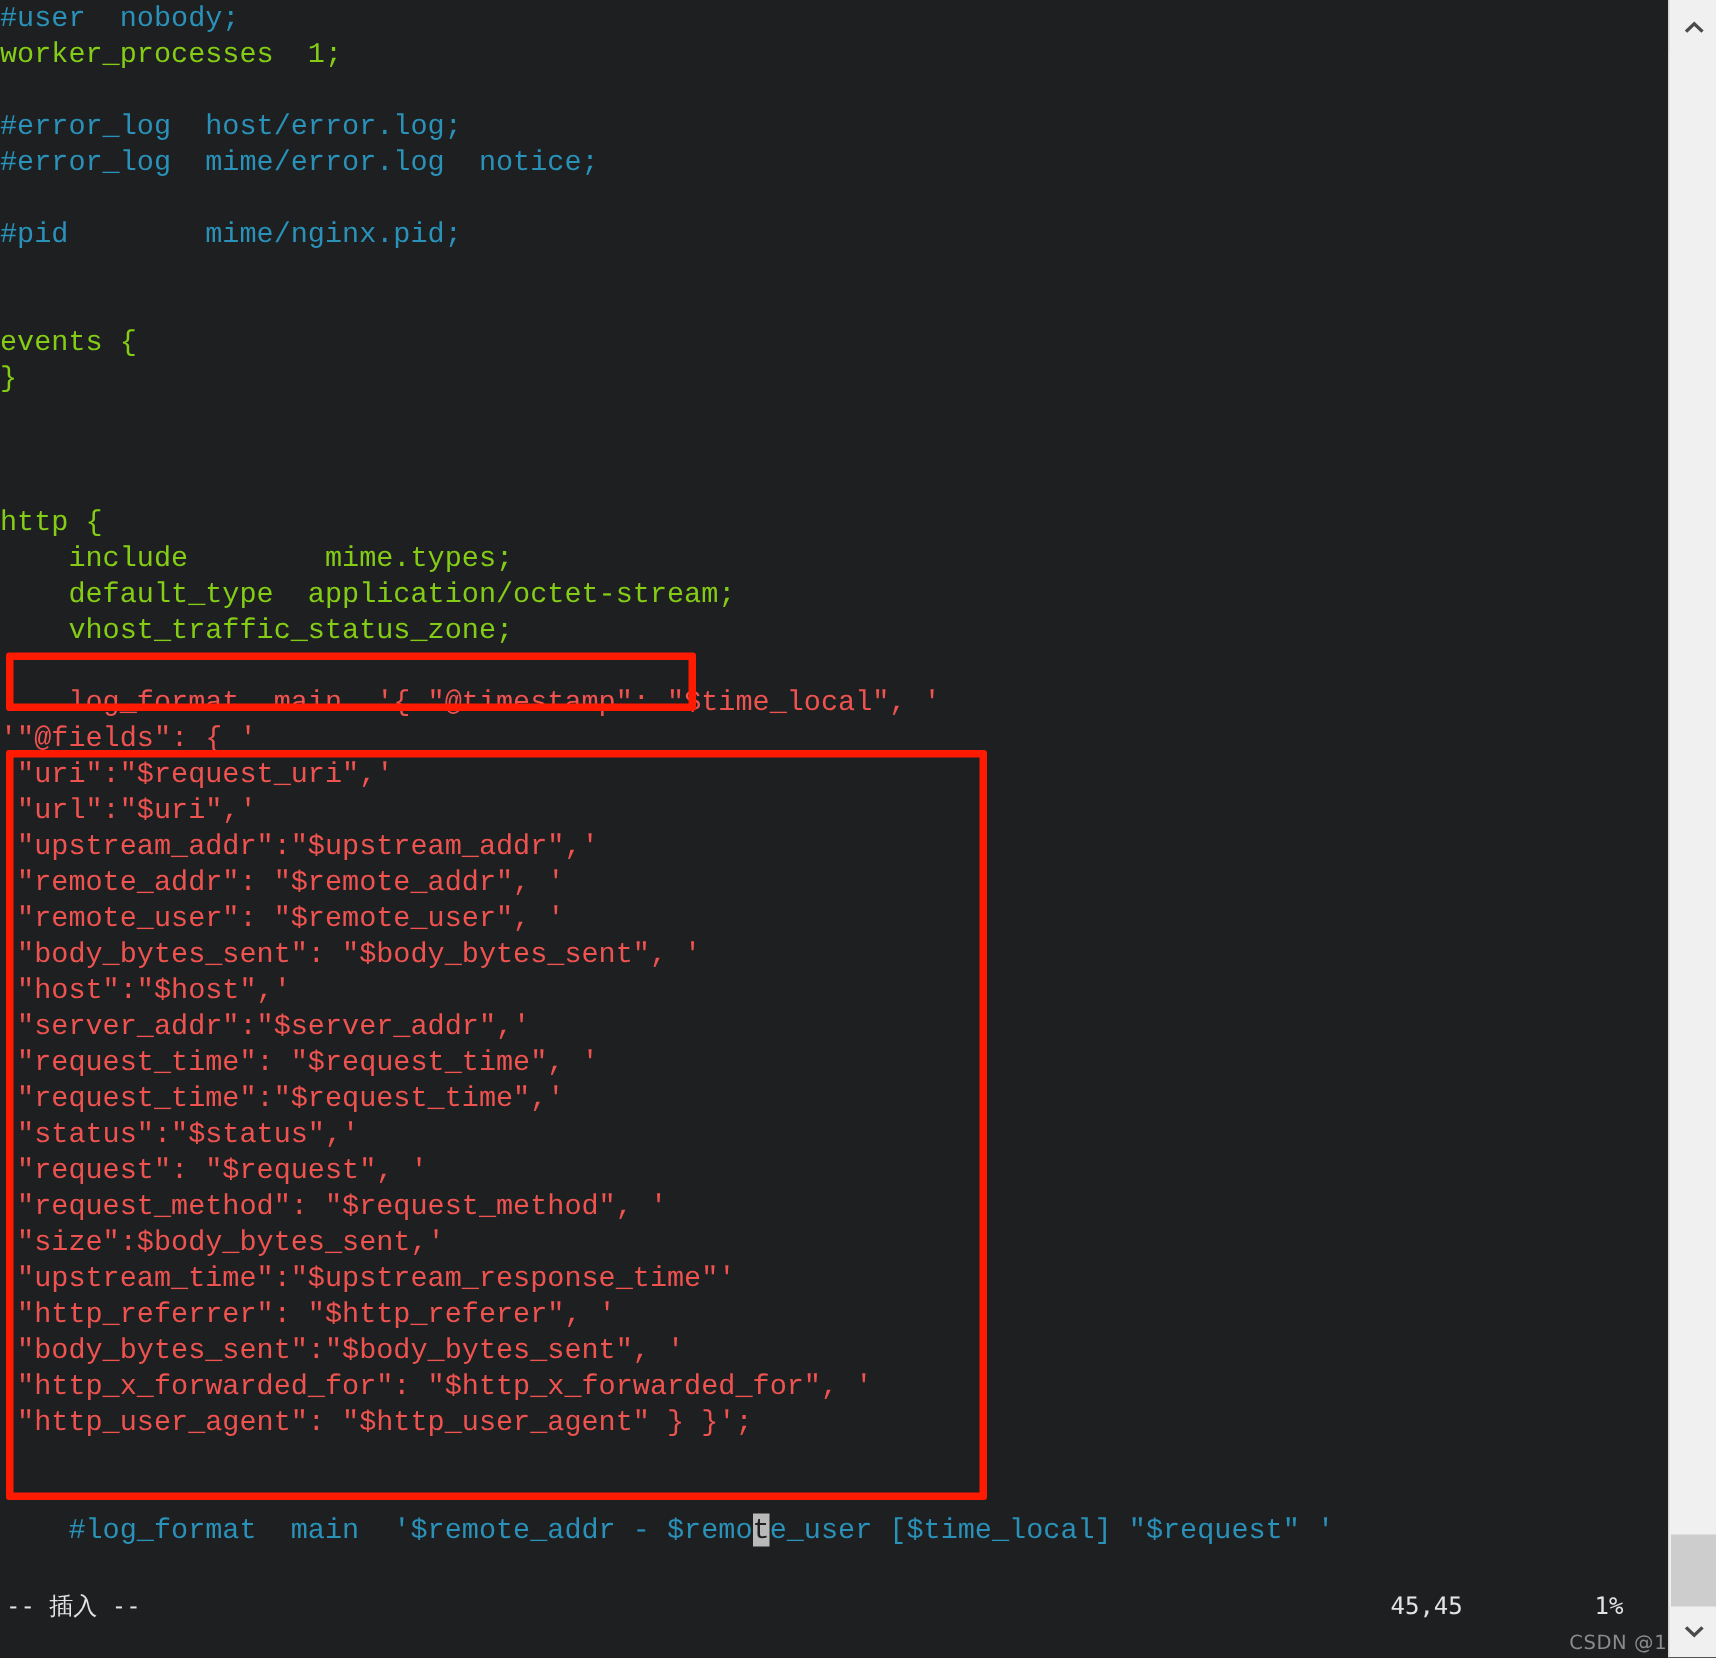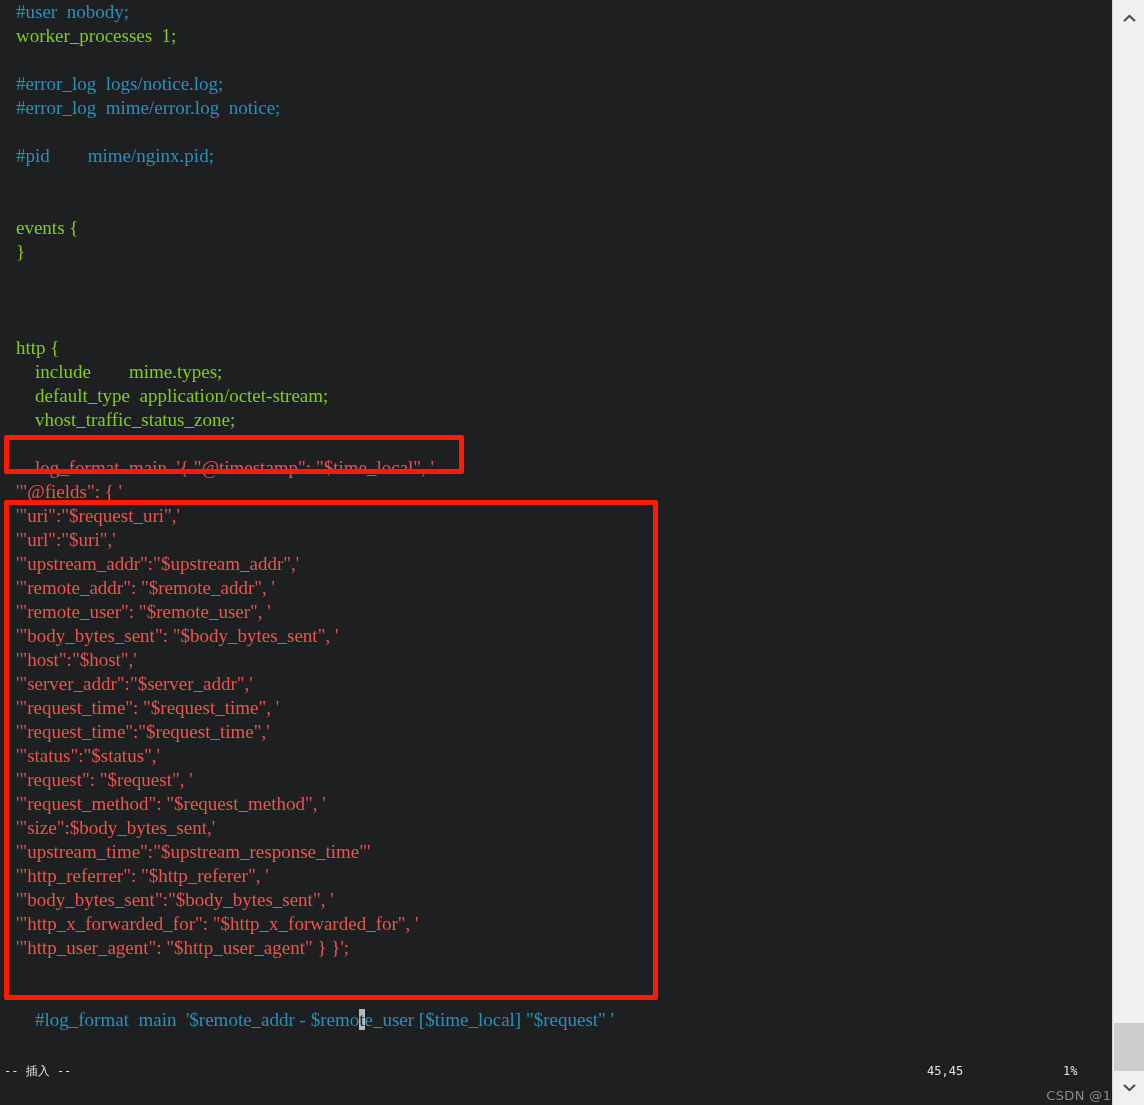--- a/index.html
+++ b/index.html
@@ -40,22 +40,22 @@
     padding: 0;
   }
 
   .line {
     height: 24px;
     line-height: 24px;
     font-size: 19px;
     white-space: pre;
     color: #dcdcdc;
     letter-spacing: 0px;
-    padding-left: 16px;
-    font-family: Liberation Serif, serif;
+    padding-left: 0;
+    font-family: Liberation Mono, monospace;
   }
   .line.blank { color: transparent; }
 
   .tok-comment { color: #2a91b8; }
   .tok-plain   { color: #84cc16; }
   .tok-string  { color: #ef5350; }
 
   
   .cursor-cell {
     background: #b9b9b9;
@@ -63,21 +63,21 @@
   }
 
   
   #statusline {
     position: absolute;
     left: 0;
     bottom: 21px;
     width: 1112px;
     height: 26px;
     line-height: 26px;
-    font-size: 12px;
+    font-size: 16px;
     color: #e3e3e3;
     white-space: pre;
     font-family: "DejaVu Sans Mono", "Liberation Mono", monospace;
   }
   #status-mode {
     position: absolute;
     left: 4px;
     top: 0;
   }
   #status-ruler {
@@ -164,21 +164,21 @@
 </head>
 <body>
 
 <div id="app">
 
   <div id="editor">
     <div class="code-area" id="code-area">
         <div class="line "><span class="tok-comment">#user  nobody;</span></div>
         <div class="line "><span class="tok-plain">worker_processes  1;</span></div>
         <div class="line blank"><span class="tok-plain"> </span></div>
-        <div class="line "><span class="tok-comment">#error_log  logs/notice.log;</span></div>
+        <div class="line "><span class="tok-comment">#error_log  host/error.log;</span></div>
         <div class="line "><span class="tok-comment">#error_log  mime/error.log  notice;</span></div>
         <div class="line blank"><span class="tok-plain"> </span></div>
         <div class="line "><span class="tok-comment">#pid        mime/nginx.pid;</span></div>
         <div class="line blank"><span class="tok-plain"> </span></div>
         <div class="line blank"><span class="tok-plain"> </span></div>
         <div class="line "><span class="tok-plain">events {</span></div>
         <div class="line "><span class="tok-plain">}</span></div>
         <div class="line blank"><span class="tok-plain"> </span></div>
         <div class="line blank"><span class="tok-plain"> </span></div>
         <div class="line blank"><span class="tok-plain"> </span></div>

